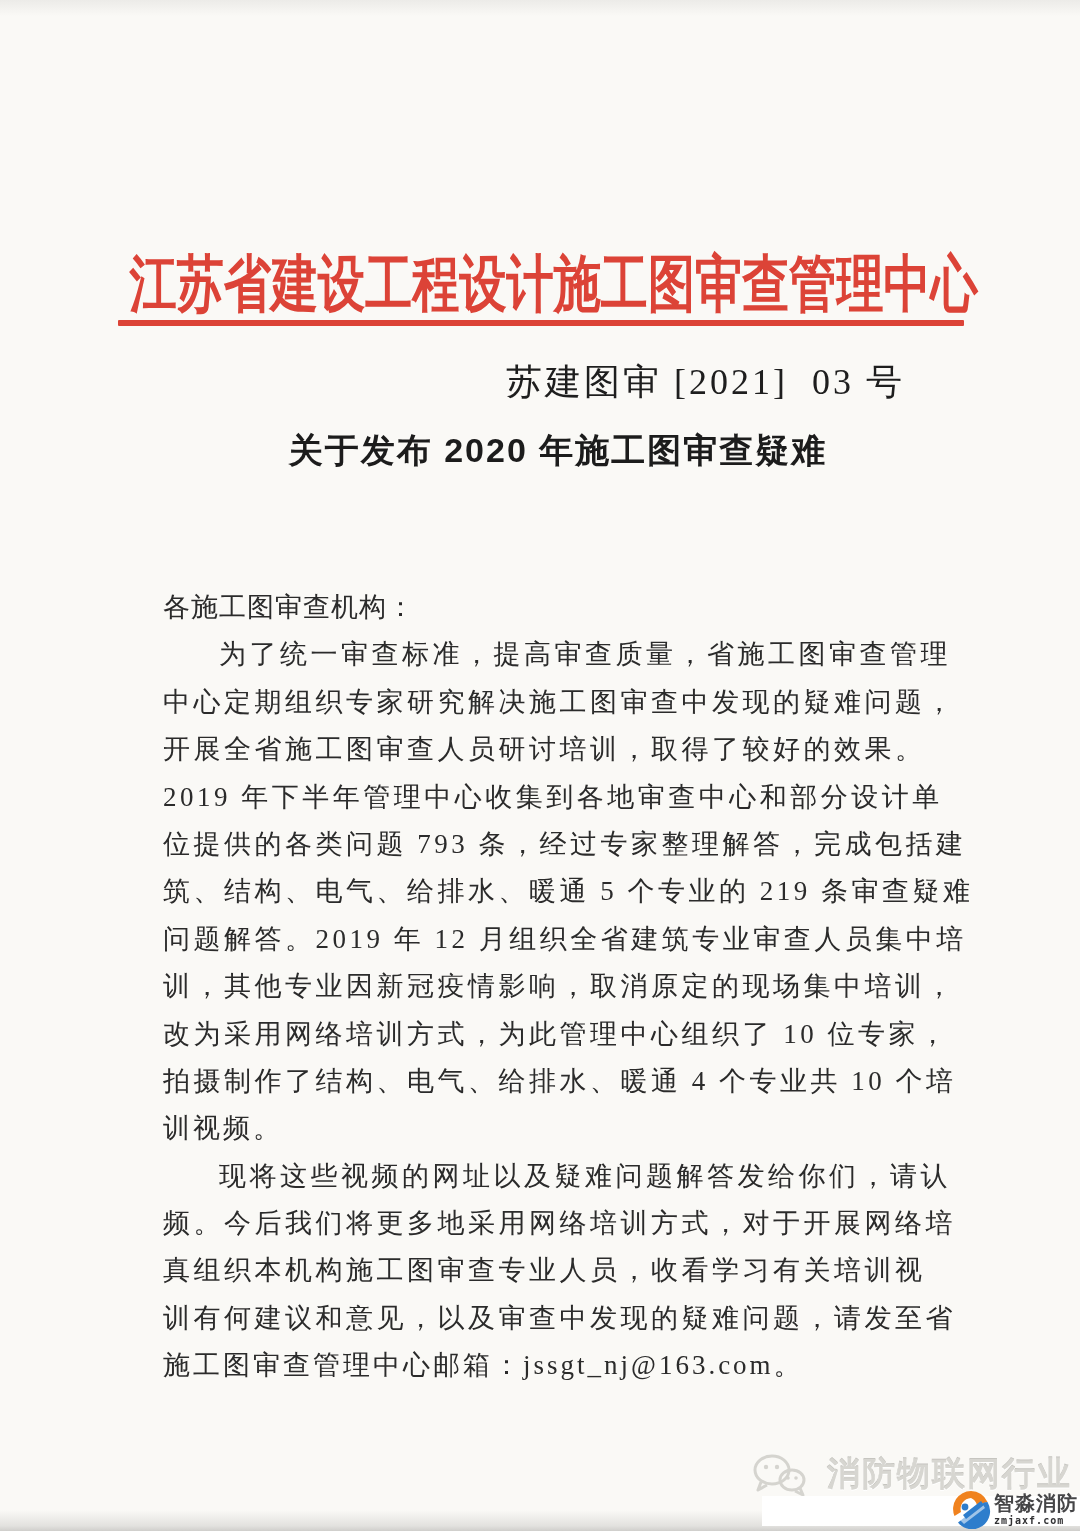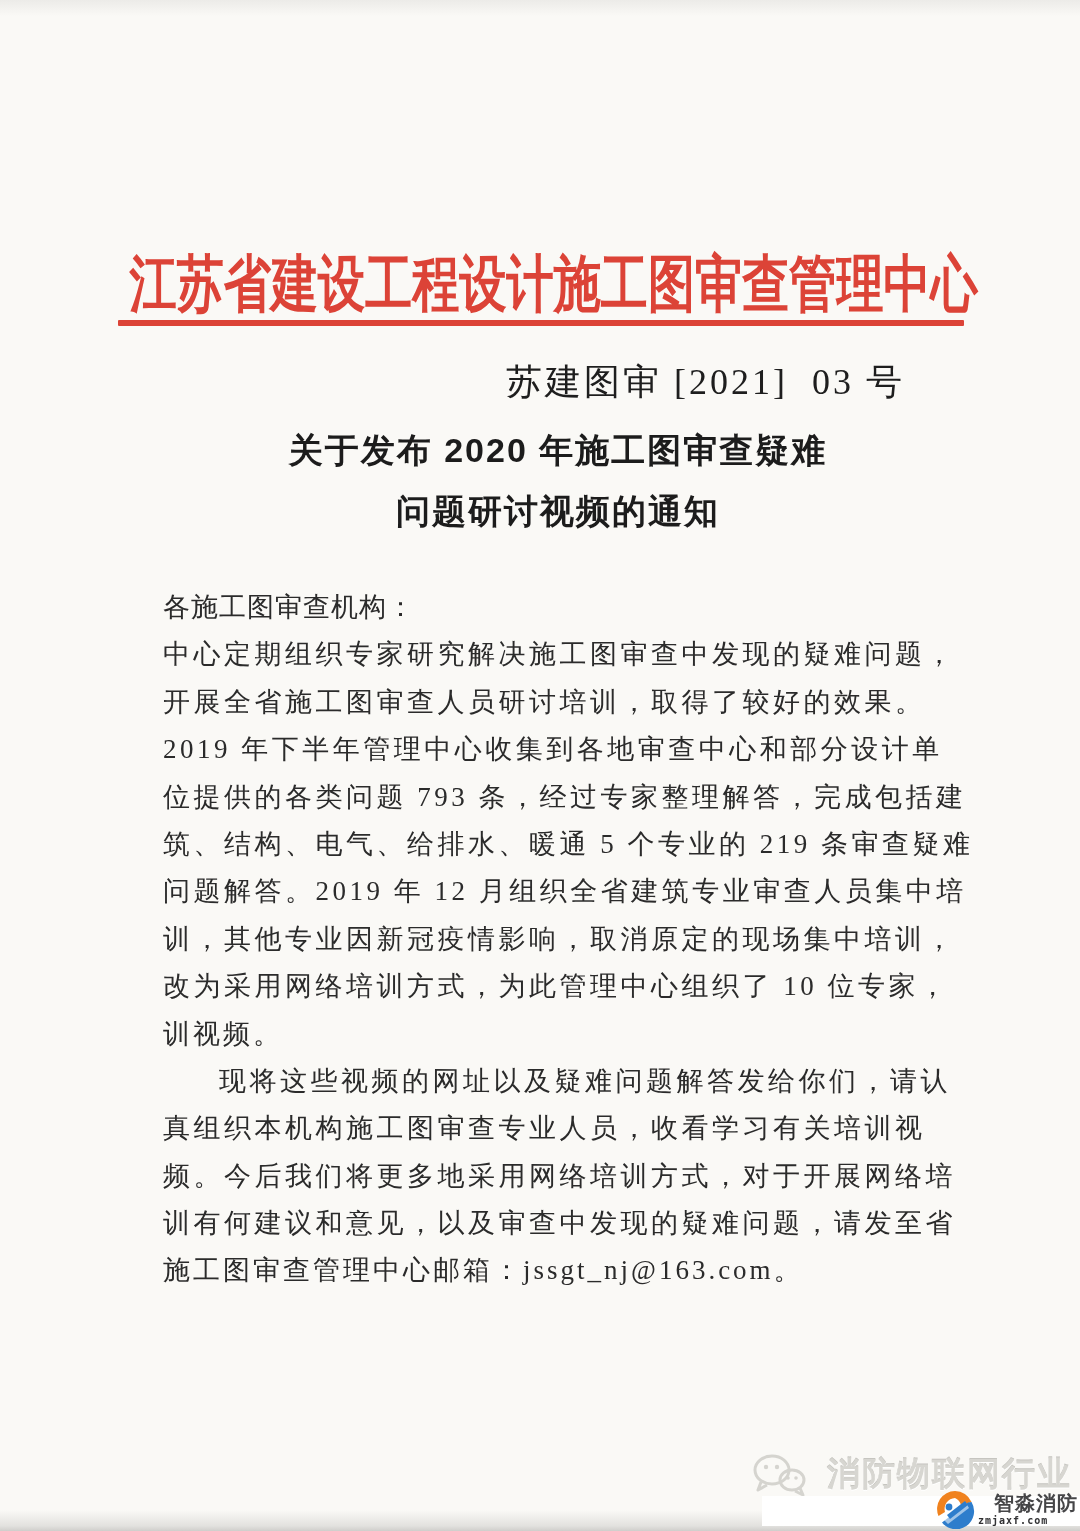--- a/index.html
+++ b/index.html
@@ -116,21 +116,20 @@
     gap:3px;
   }
   .brand-logo{flex:0 0 auto;}
   .brand-text{display:flex;flex-direction:column;line-height:1;}
   .brand-name{
     font-family:"Liberation Sans","DejaVu Sans",sans-serif;
     font-weight:bold;
     font-size:20px;
     color:#454547;
     letter-spacing:1px;
-    margin-left:16px;
   }
   .brand-site{
     font-family:"DejaVu Sans Mono","Liberation Mono",monospace;
     font-weight:bold;
     font-size:10px;
     color:#323234;
     letter-spacing:1px;
     margin-top:3px;
   }
 </style>
@@ -140,37 +139,38 @@
 <div class="page">
 
   <div class="letterhead">江苏省建设工程设计施工图审查管理中心</div>
 
   <div class="red-rule"></div>
 
   <div class="doc-number">苏建图审 [2021]  03 号</div>
 
   <div class="doc-title">
     <div>关于发布 2020 年施工图审查疑难</div>
-    <div>问题研讨视频的通知</div>
   </div>
 
   <div class="doc-body">
     <div class="line short salutation">各施工图审查机构：</div>
+    <div class="line indent">为了统一审查标准，提高审查质量，省施工图审查管理</div>
     <div class="line">中心定期组织专家研究解决施工图审查中发现的疑难问题，</div>
     <div class="line">开展全省施工图审查人员研讨培训，取得了较好的效果。</div>
     <div class="line">2019 年下半年管理中心收集到各地审查中心和部分设计单</div>
     <div class="line">位提供的各类问题 793 条，经过专家整理解答，完成包括建</div>
     <div class="line">筑、结构、电气、给排水、暖通 5 个专业的 219 条审查疑难</div>
     <div class="line">问题解答。2019 年 12 月组织全省建筑专业审查人员集中培</div>
     <div class="line">训，其他专业因新冠疫情影响，取消原定的现场集中培训，</div>
     <div class="line">改为采用网络培训方式，为此管理中心组织了 10 位专家，</div>
+    <div class="line">拍摄制作了结构、电气、给排水、暖通 4 个专业共 10 个培</div>
     <div class="line short">训视频。</div>
     <div class="line indent">现将这些视频的网址以及疑难问题解答发给你们，请认</div>
+    <div class="line">频。今后我们将更多地采用网络培训方式，对于开展网络培</div>
     <div class="line">真组织本机构施工图审查专业人员，收看学习有关培训视</div>
-    <div class="line">频。今后我们将更多地采用网络培训方式，对于开展网络培</div>
     <div class="line">训有何建议和意见，以及审查中发现的疑难问题，请发至省</div>
     <div class="line short">施工图审查管理中心邮箱：jssgt_nj@163.com。</div>
   </div>
 
   <div class="watermark">
     <svg class="wechat-icon" width="56" height="44" viewBox="0 0 56 44" fill="none" xmlns="http://www.w3.org/2000/svg">
       <ellipse cx="21" cy="17" rx="17" ry="14" stroke="#cfcec9" stroke-width="3" fill="none"></ellipse>
       <path d="M10 29 L7 37 L16 32" stroke="#cfcec9" stroke-width="3" fill="none" stroke-linejoin="round"></path>
       <circle cx="15" cy="14" r="2.2" fill="#cfcec9"></circle>
       <circle cx="26" cy="14" r="2.2" fill="#cfcec9"></circle>

